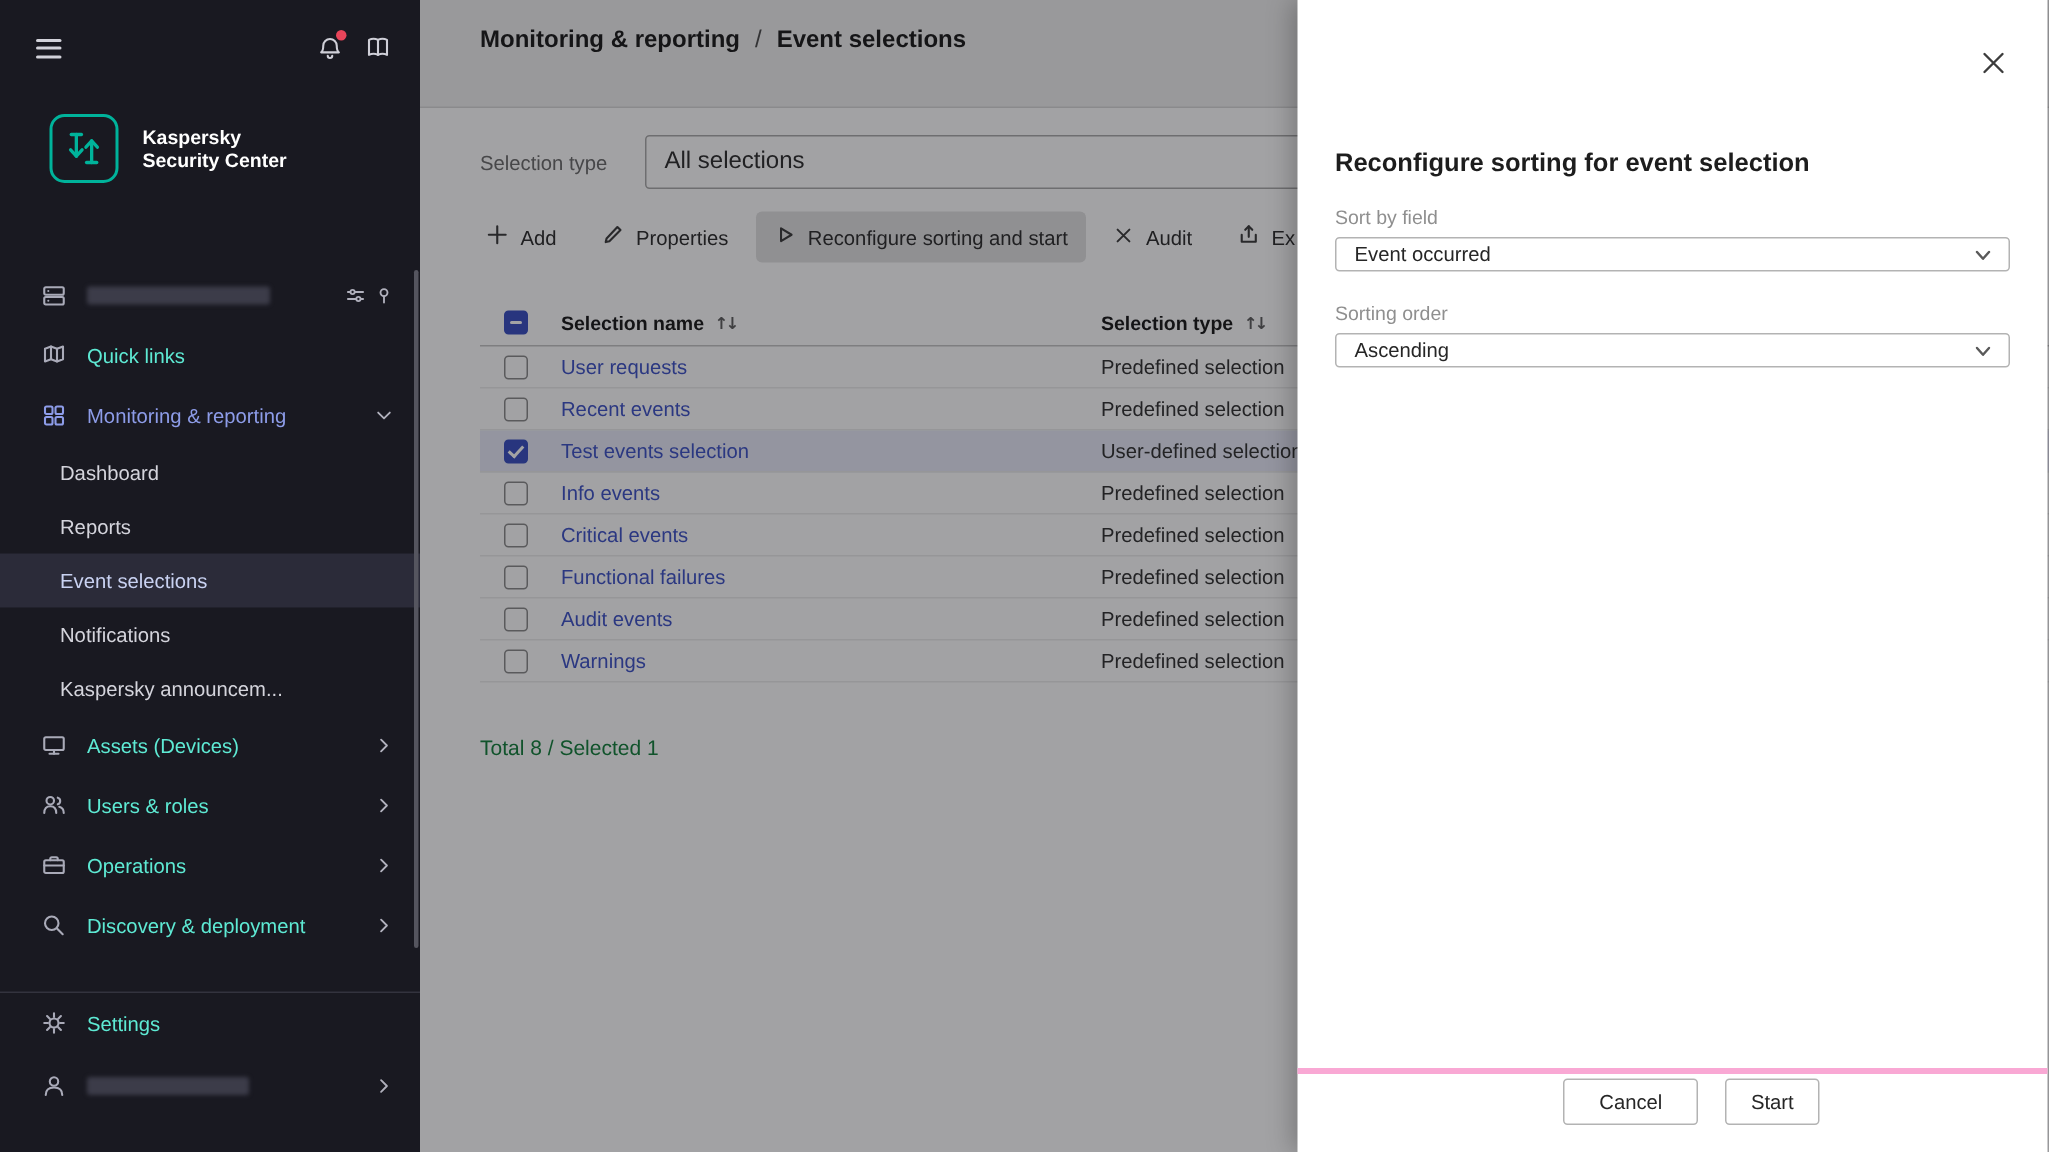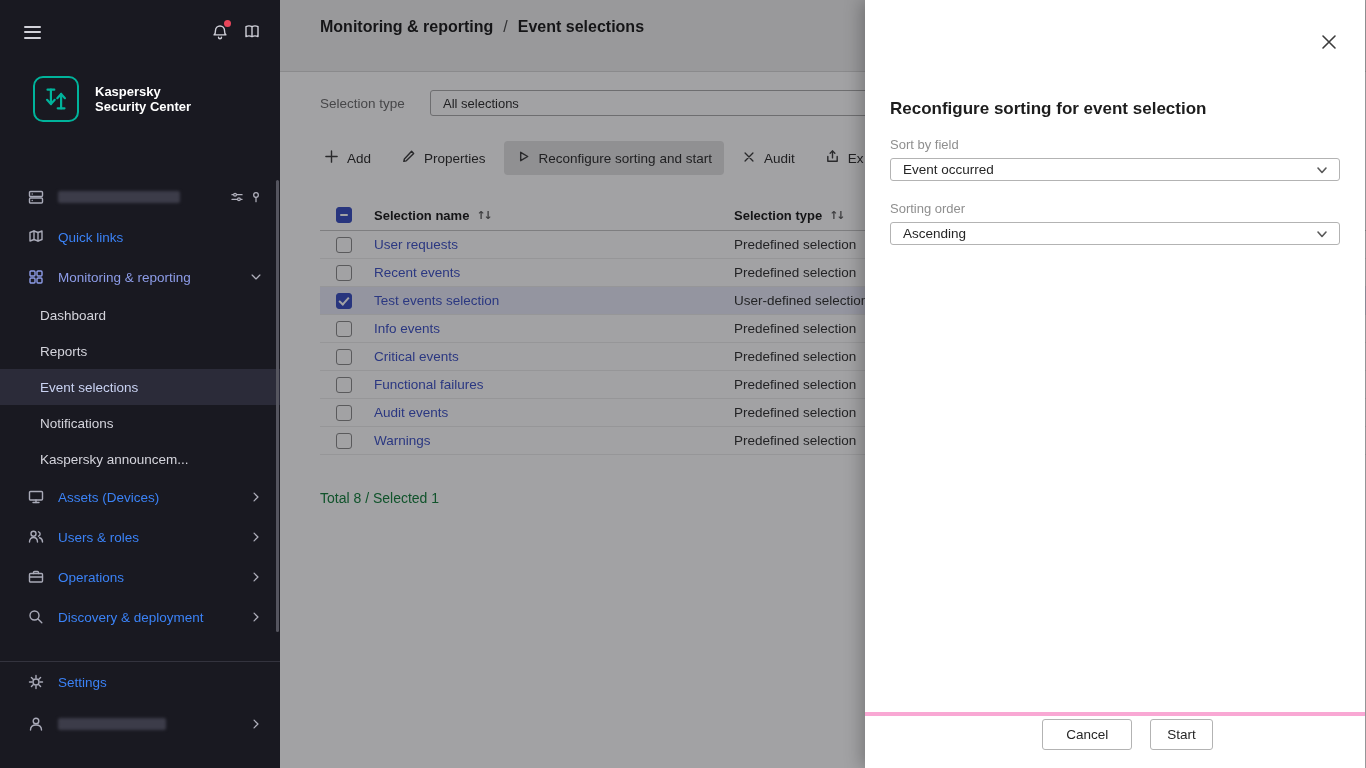--- a/index.html
+++ b/index.html
@@ -24,21 +24,21 @@
     border-radius:50%; background:#e8455a; }
 
   .logo-row { display:flex; align-items:center; gap:16px; padding:12px 0 0 33px; }
   .logo-box { width:46px; height:46px; border:2.5px solid #00b39b; border-radius:10px;
     display:flex; align-items:center; justify-content:center; flex:none; }
   .logo-box svg { stroke:#00b39b; fill:none; stroke-width:2.6; stroke-linecap:round; stroke-linejoin:round; }
   .logo-text { font-size:13px; font-weight:700; line-height:15px; color:#fff; }
 
   .nav { position:absolute; top:177px; left:0; right:0; }
   .nav-item { display:flex; align-items:center; height:40px; padding:0 17px 0 27px;
-    font-size:13.5px; color:#3b82f6; cursor:pointer; }
+    font-size:13.5px; color:#5eead4; cursor:pointer; }
   .ni-icon { width:18px; height:18px; margin-right:13px; flex:none; }
   .ni-icon svg { stroke:#a9aab8; fill:none; stroke-width:1.4; stroke-linecap:round; stroke-linejoin:round; }
   .chev { margin-left:auto; width:14px; height:14px; flex:none; }
   .chev svg { stroke:#b0b0bc; fill:none; stroke-width:1.6; stroke-linecap:round; stroke-linejoin:round; }
   .sec-active { color:#8d9ce8; }
   .sec-active .ni-icon svg { stroke:#8d9ce8; }
   .sub-item { display:flex; align-items:center; height:36px; padding-left:40px;
     font-size:13.5px; color:#d4d4dc; cursor:pointer; }
   .sub-item.active { background:#2b2b39; color:#c9d2f2; }
   .sb-divider { height:1px; background:#33333e; margin:24px 0 0 0; }
@@ -49,23 +49,23 @@
     background:#55555f; border-radius:2px; }
 
   
   .main { position:absolute; left:280px; top:0; right:0; bottom:0; background:#fff; z-index:1; }
   .main-header { height:72px; background:#f0f0f0; border-bottom:1px solid #d9d9d9;
     display:flex; align-items:flex-start; padding:18px 0 0 40px; gap:10px;
     font-size:16px; font-weight:700; color:#1c1c1c; }
   .crumb-sep { font-weight:400; color:#4c4c4c; }
   .filter-row { position:absolute; top:90px; left:40px; display:flex; align-items:center; }
   .filter-label { font-size:13.5px; color:#6d6d6d; width:110px; }
-  .filter-select { position:relative; width:520px; height:26px; border:1px solid #ababab;
+  .filter-select { position:relative; width:520px; height:36px; border:1px solid #ababab;
     border-radius:3px; background:#fff; display:flex; align-items:center;
-    padding:0 30px 0 12px; font-size:13px; color:#303030; cursor:pointer; }
+    padding:0 30px 0 12px; font-size:16px; color:#303030; cursor:pointer; }
   .filter-select .dd-chev, .select .dd-chev { position:absolute; right:10px; top:50%;
     margin-top:-7px; width:14px; height:14px; }
   .dd-chev svg { stroke:#5a5a5a; fill:none; stroke-width:1.6; stroke-linecap:round; stroke-linejoin:round; }
 
   .toolbar { position:absolute; top:141px; left:32px; display:flex; align-items:center; height:34px; gap:6px; }
   .tb-btn { display:flex; align-items:center; gap:8px; padding:0 12px; height:34px;
     border-radius:4px; font-size:13.5px; color:#2e2e2e; cursor:pointer; white-space:nowrap; }
   .tb-btn.pressed { background:#e2e2e2; }
   .tb-btn svg { stroke:#3c3c3c; fill:none; stroke-width:1.5; stroke-linecap:round; stroke-linejoin:round; }
 

